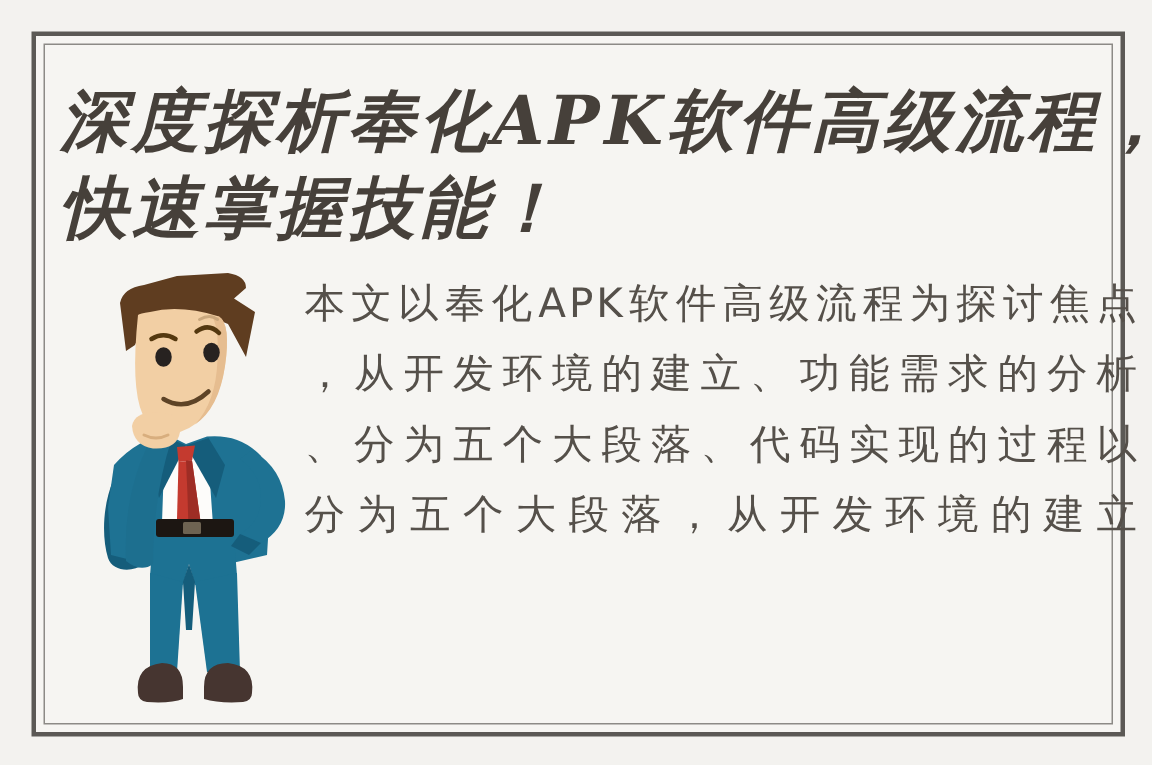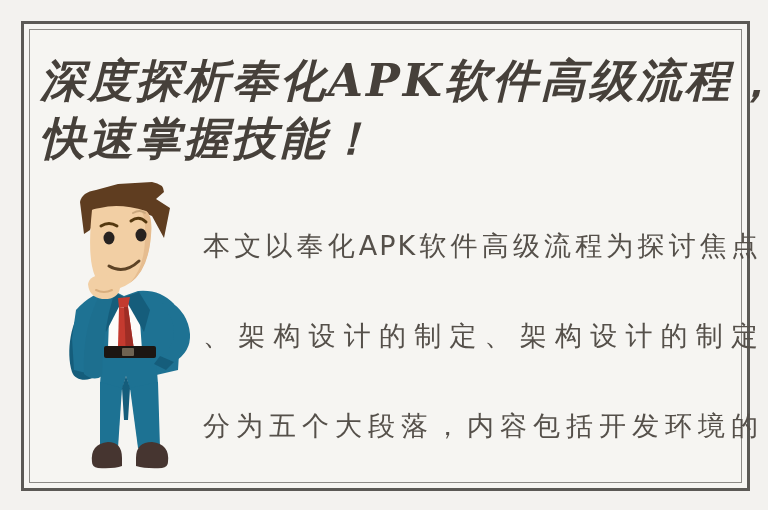--- a/index.html
+++ b/index.html
@@ -60,21 +60,20 @@
     line-height: 47px;
     letter-spacing: 2px;
   }
   .intro .intro-line {
     display: block;
     height: 47px;
     white-space: nowrap;
     text-align: justify;
     text-align-last: justify;
     text-justify: inter-character;
-    margin-top: 43px;
   }
 </style>
 </head>
 <body>
 
 <div class="page">
 
   <div class="frame-outer">
     <div class="frame-inner"></div>
   </div>
@@ -131,17 +130,18 @@
     <path d="M40,110 Q48,114 56,110" stroke="#d8ae7e" stroke-width="2" fill="none" stroke-linecap="round"></path>
   </svg>
 
   <h1 class="title">
     <span class="title-line">深度探析奉化APK软件高级流程，助力您</span>
     <span class="title-line">快速掌握技能！</span>
   </h1>
 
   <div class="intro">
     <span class="intro-line">本文以奉化APK软件高级流程为探讨焦点</span>
-    <span class="intro-line">、架构设计的制定、架构设计的制定</span>
-    <span class="intro-line">分为五个大段落，内容包括开发环境的</span>
+    <span class="intro-line">，从开发环境的建立、功能需求的分析</span>
+    <span class="intro-line">、分为五个大段落、代码实现的过程以</span>
+    <span class="intro-line">分为五个大段落，从开发环境的建立</span>
   </div>
 
 </div>
 
 </body></html>

